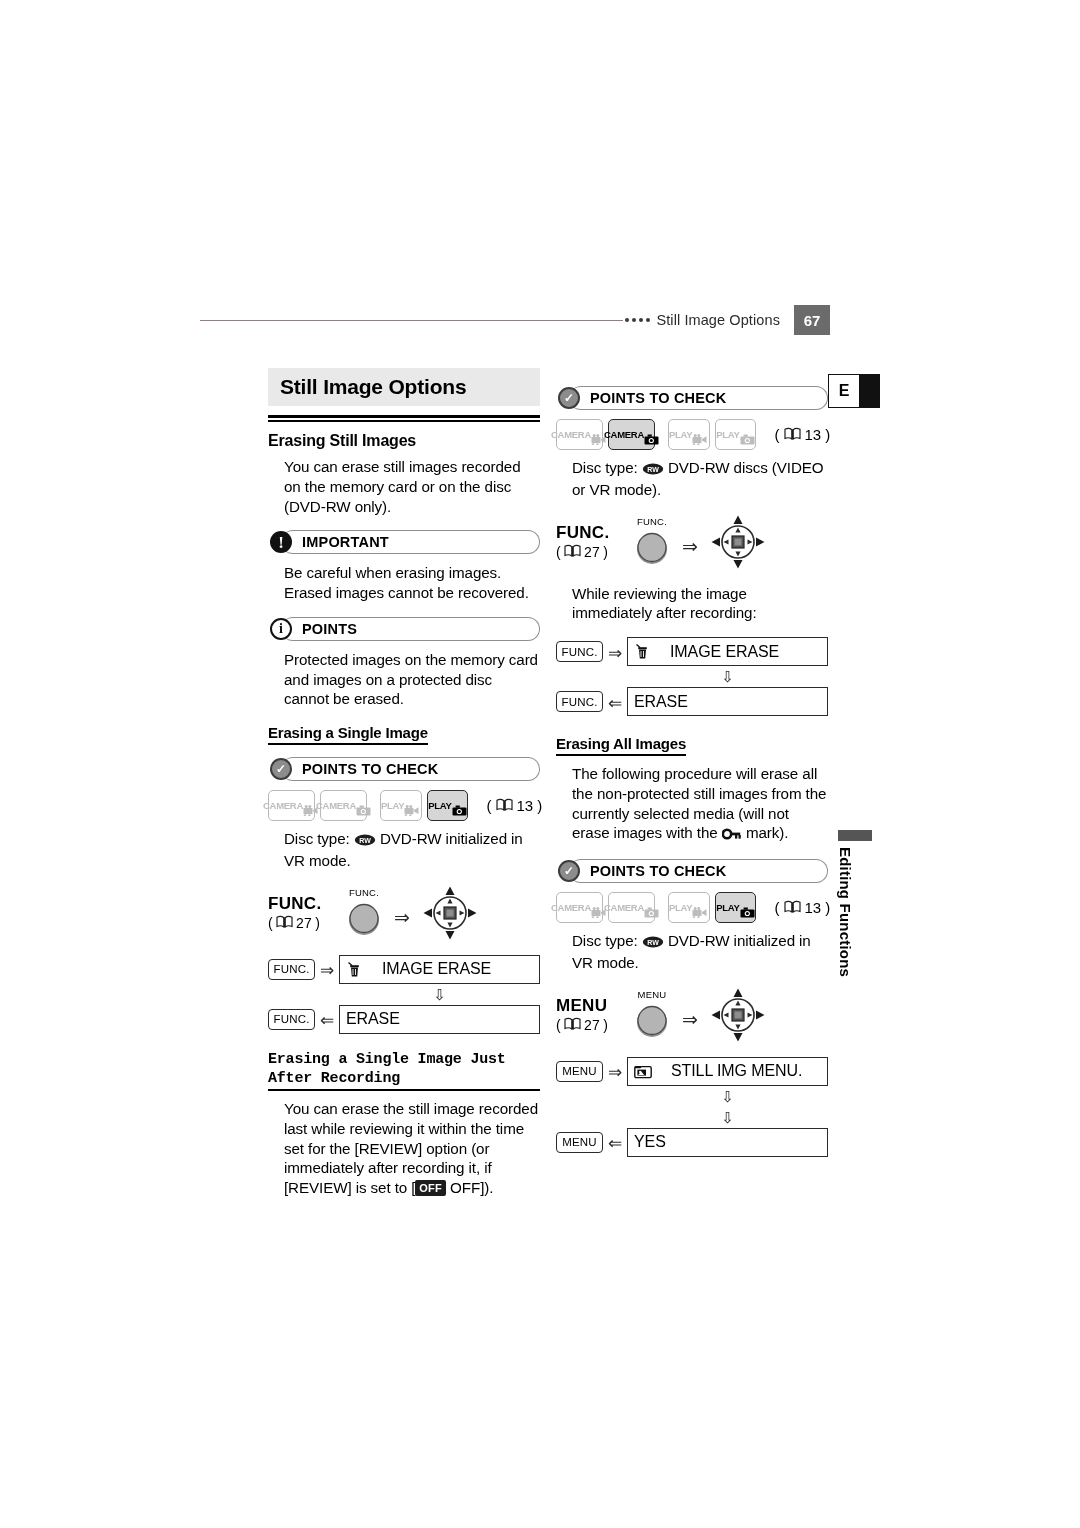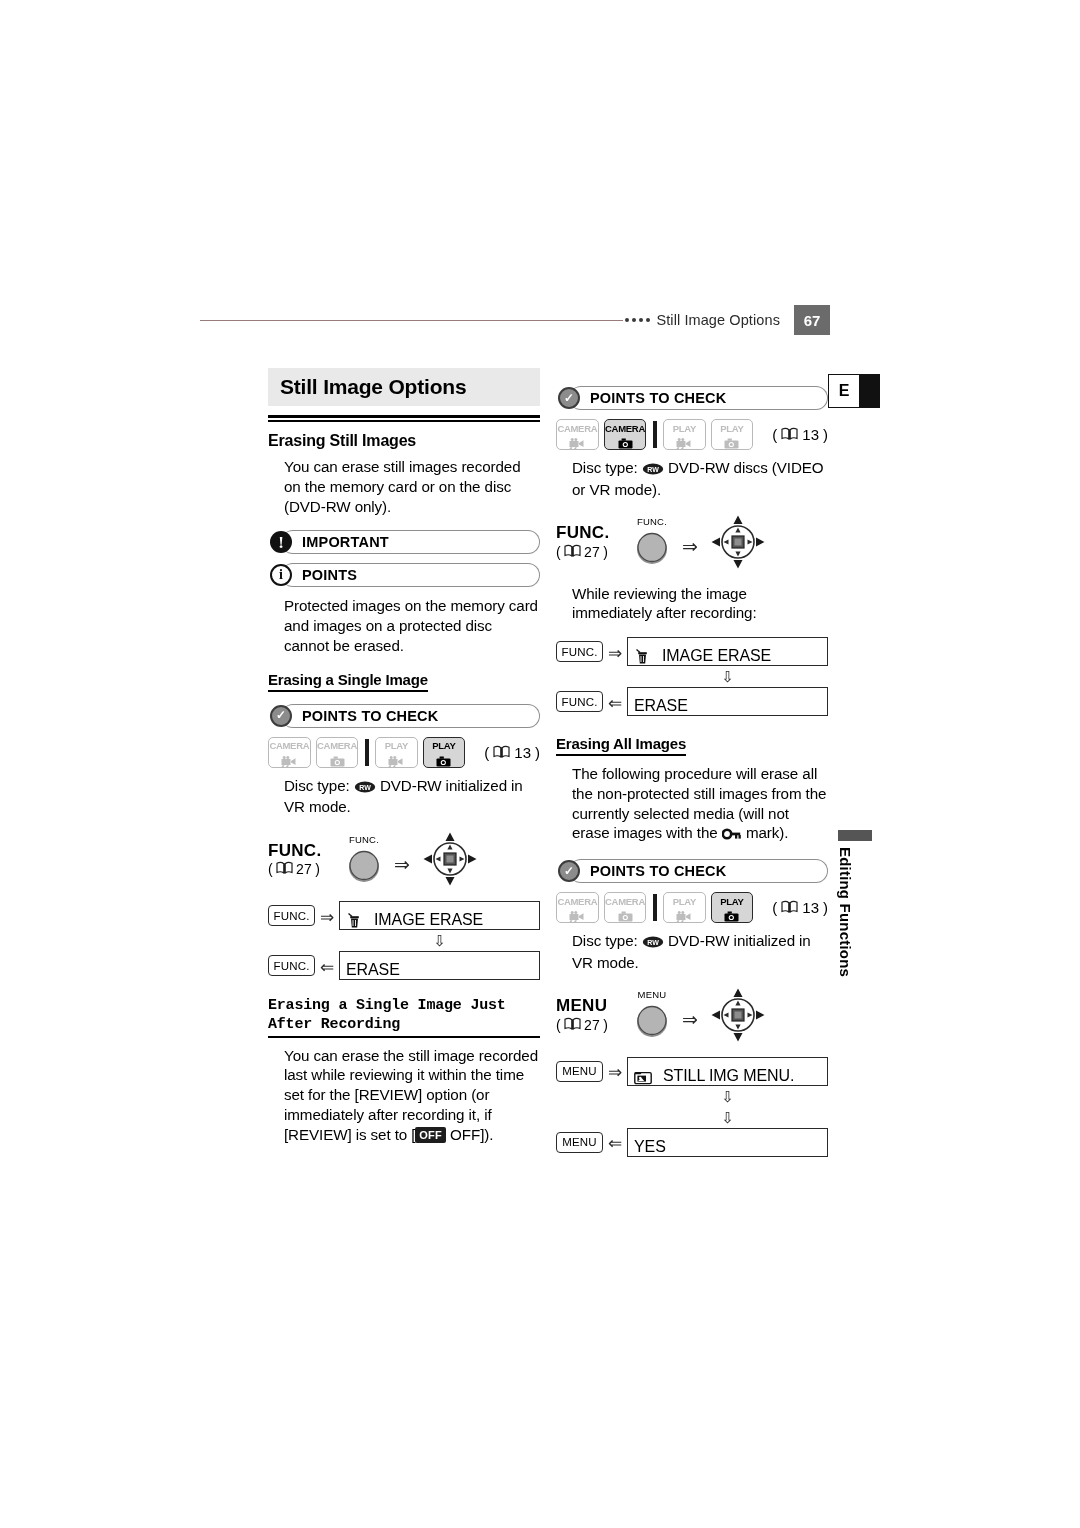--- a/index.html
+++ b/index.html
@@ -136,21 +136,21 @@
   
   .modes {
     display: flex; align-items: center;
     margin: 4px 0 8px 0;
   }
   .mode-btn {
     width: 47px; height: 31px;
     border: 1.3px solid #b9b9b9;
     border-radius: 5px;
     background: #fff;
-    display: flex; flex-direction: column;
+    display: flex; flex-direction: row;
     align-items: center; justify-content: center;
     margin-right: 5px;
     color: #bdbdbd;
   }
   .mode-btn.active {
     border-color: #2a2a2a;
     border-width: 1.6px;
     background: #d6d6d6;
     color: #000;
   }
@@ -219,25 +219,25 @@
     width: 24px;
     font-size: 17px; color: #2a2a2a;
     display: flex; align-items: center; justify-content: center;
     margin-top: 3px;
   }
   .flow-box {
     flex: 1 1 auto;
     min-height: 29px;
     border: 1.5px solid #2a2a2a;
     background: #fff;
-    display: flex; align-items: flex-end;
+    display: flex; align-items: center;
     padding: 0 6px;
     font-size: 16px;
     letter-spacing: -.1px;
-    gap: 11px;
+    gap: 19px;
   }
   .flow-down {
     text-align: center;
     font-size: 15px; color: #2a2a2a;
     line-height: 1;
     padding: 3px 0 3px 0;
     margin-left: 71px;
   }
 
   
@@ -323,20 +323,21 @@
   <p class="body">You can erase still images recorded on the memory card or on the disc (DVD-RW only).</p>
 
   
   <div class="callout">
     <div class="callout-pill"></div>
     <div class="callout-badge">
       <div class="badge-circle badge-important">!</div>
     </div>
     <div class="callout-label">IMPORTANT</div>
   </div>
+  <p class="body">Be careful when erasing images. Erased images cannot be recovered.</p>
 
   
   <div class="callout">
     <div class="callout-pill"></div>
     <div class="callout-badge">
       <div class="badge-circle badge-notes">i</div>
     </div>
     <div class="callout-label">POINTS</div>
   </div>
   <p class="body">Protected images on the memory card and images on a protected disc cannot be erased.</p>

